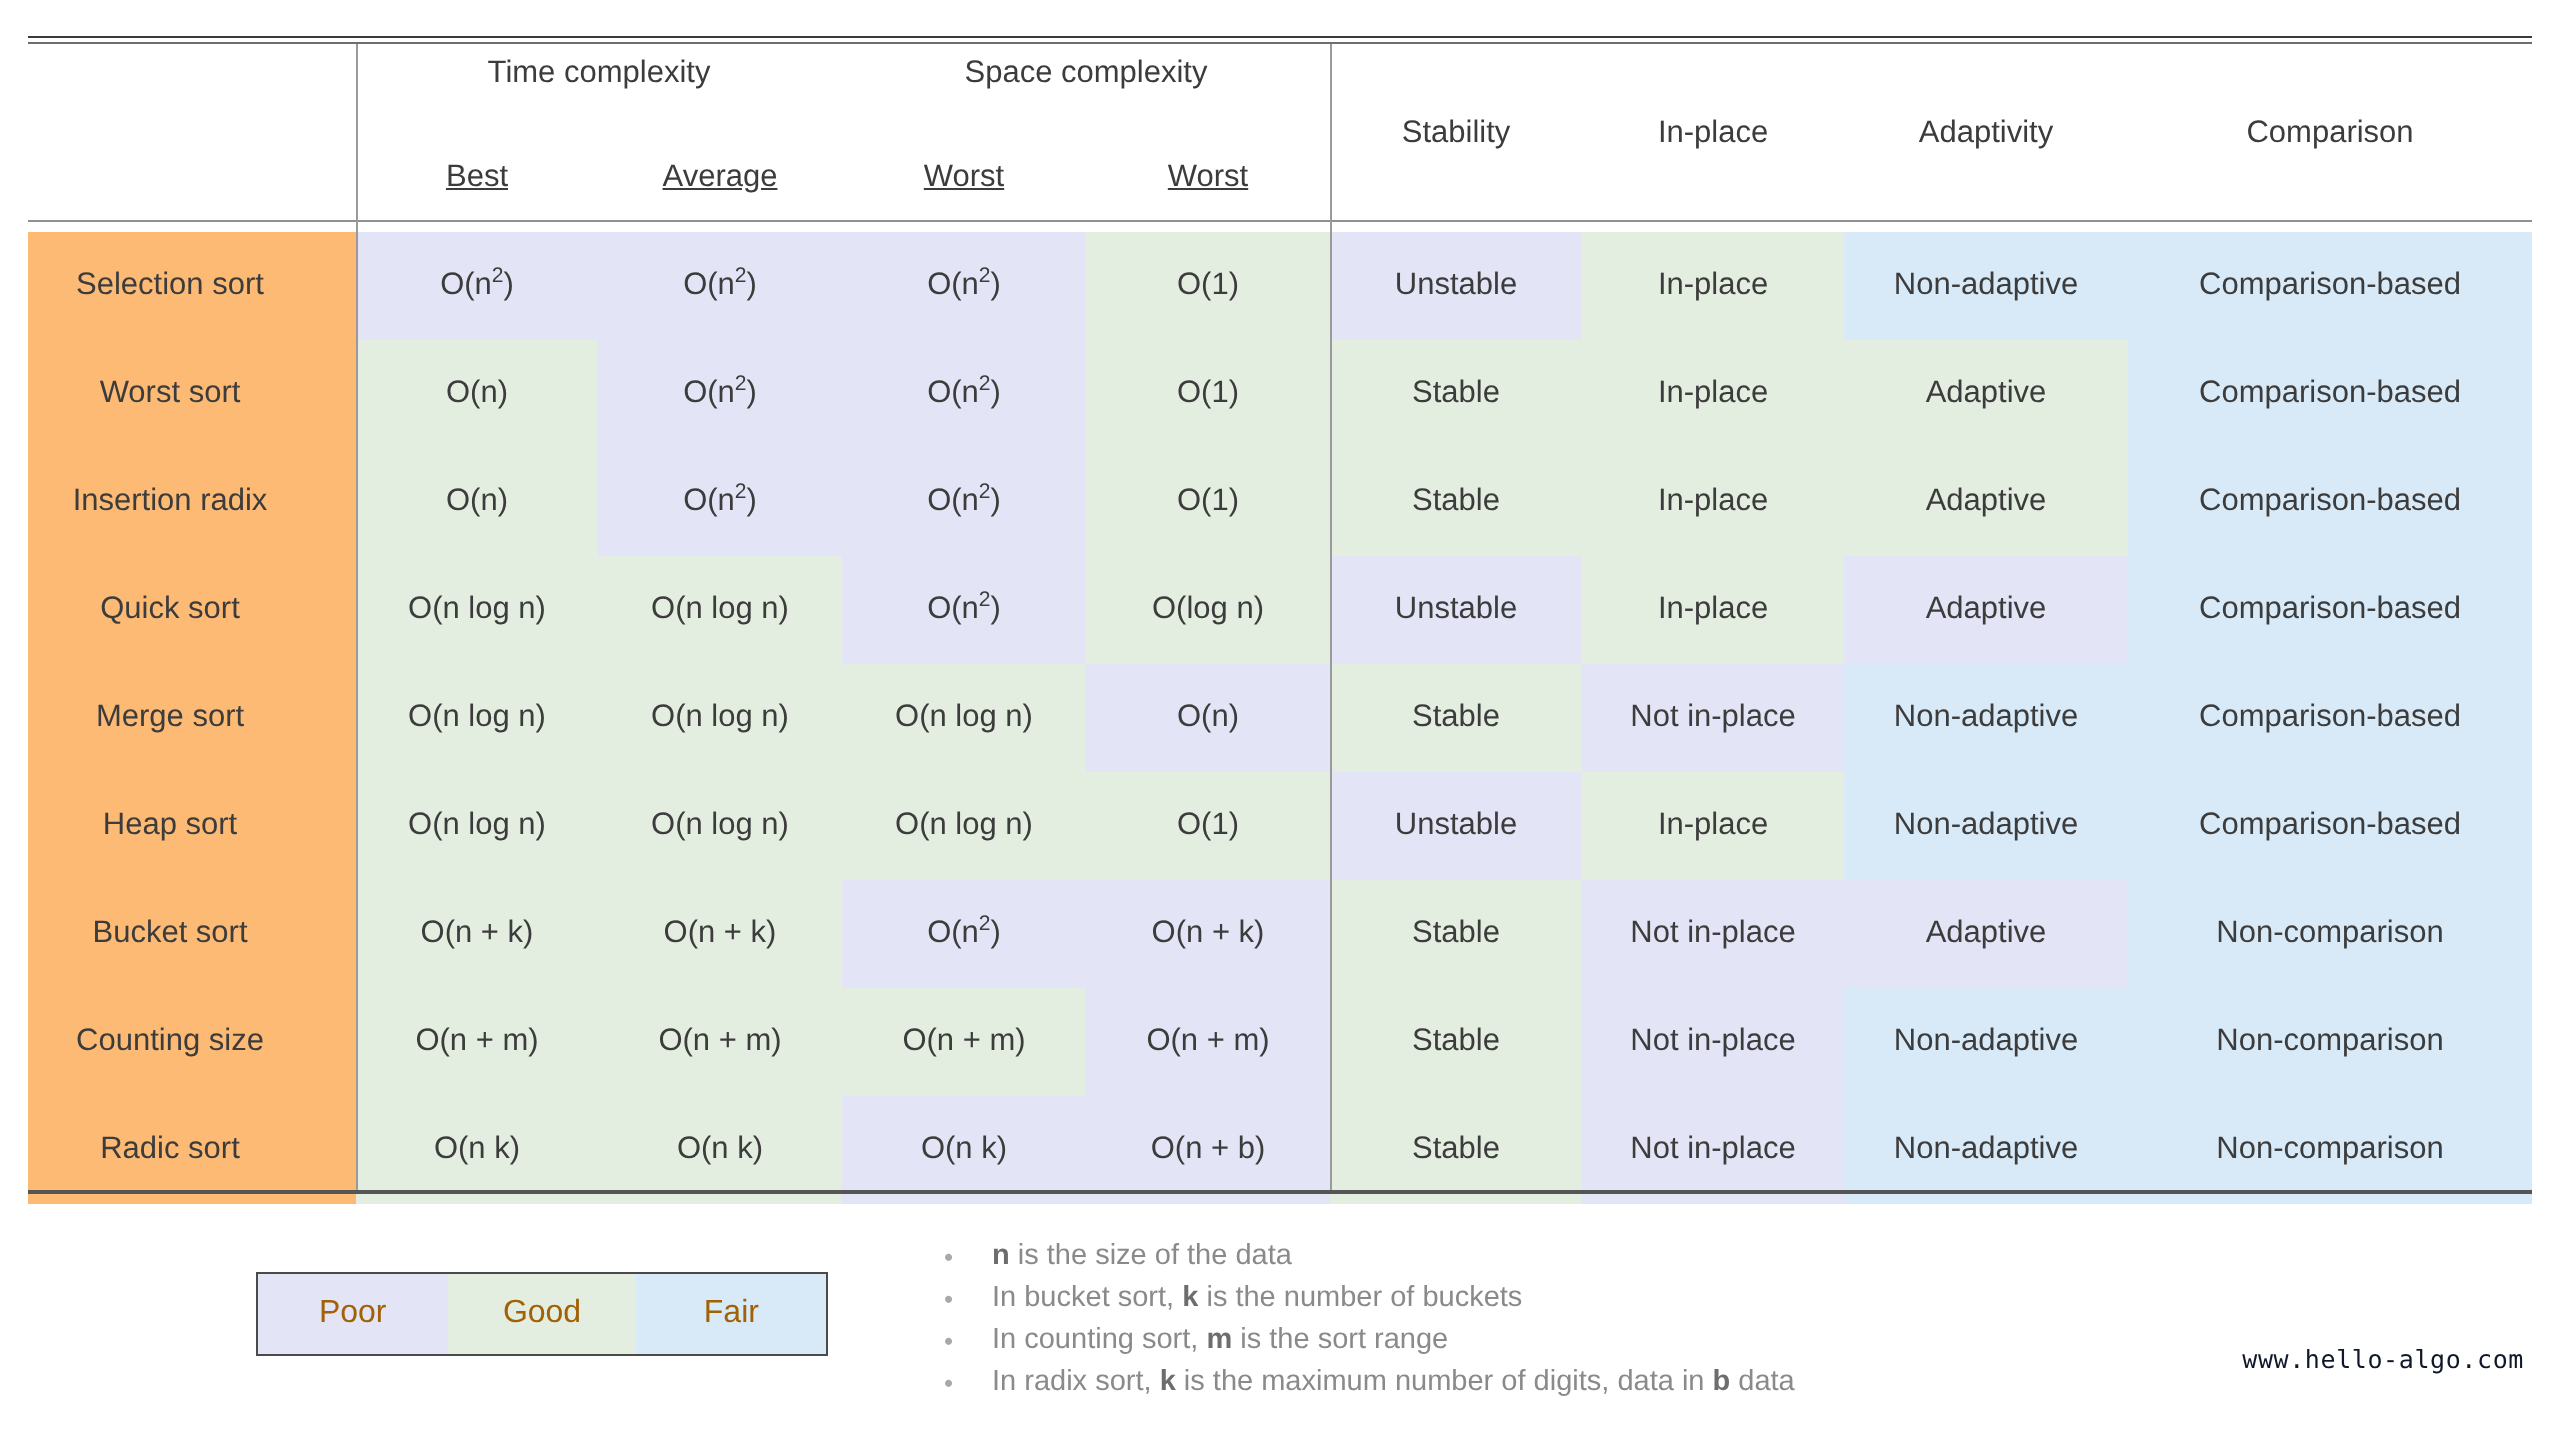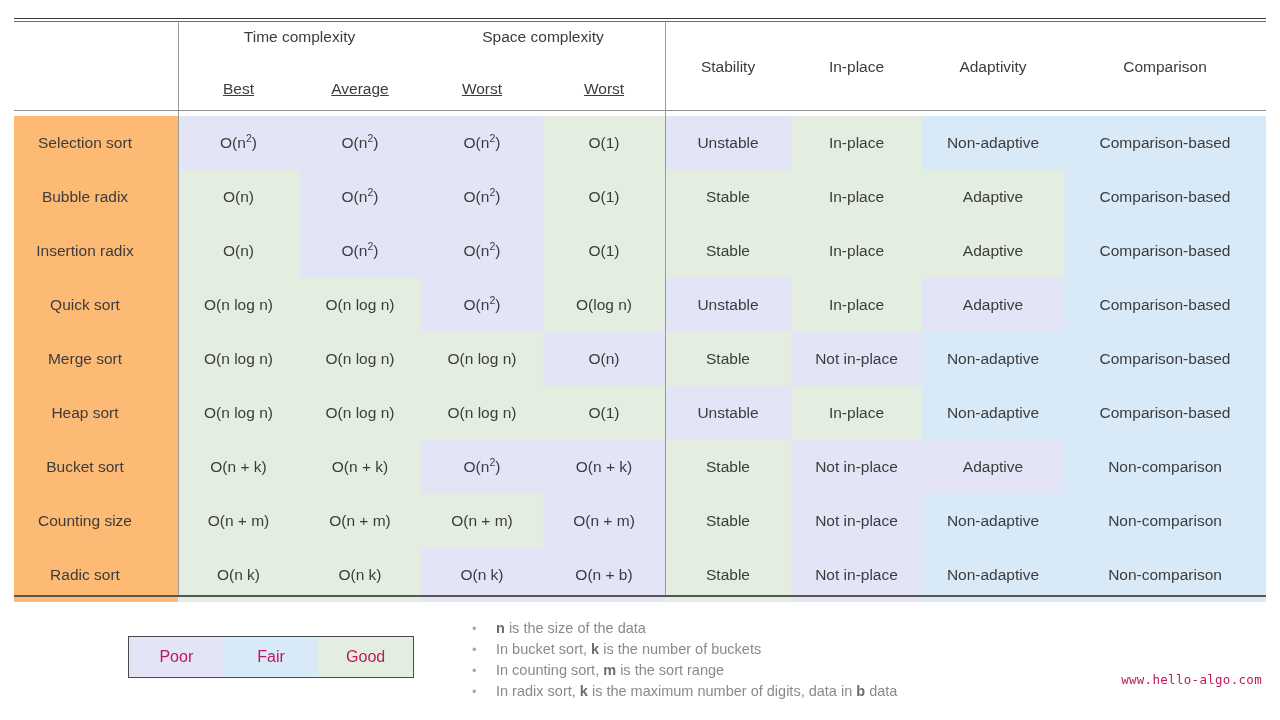--- a/index.html
+++ b/index.html
@@ -108,21 +108,21 @@
     border: 1.6px solid #4a4a4a;
     box-sizing: border-box;
     display: flex;
   }
   .legend .seg {
     flex: 1 1 0;
     display: flex;
     align-items: center;
     justify-content: center;
     font-size: 16px;
-    color: #be185d;
+    color: #a16207;
   }
 
   
   .notes {
     position: absolute;
     left: 466px; top: 618px;
     width: 600px;
   }
   .notes li {
     list-style: none;
@@ -141,21 +141,21 @@
   }
   .notes li b { color: #6d6d6d; font-weight: bold; }
   .notes ul { margin: 0; padding: 0; }
 
   
   .watermark {
     position: absolute;
     right: 18px; top: 672px;
     font-family: "DejaVu Sans Mono", monospace;
     font-size: 12.5px;
-    color: #be185d;
+    color: #0f172a;
     letter-spacing: 0.3px;
   }
 </style>
 </head>
 <body>
 
 <div id="root">
 
   <div class="table-wrap">
     <div class="rule-top"></div>
@@ -199,21 +199,21 @@
             <td class="poor">O(n<sup>2</sup>)</td>
             <td class="poor">O(n<sup>2</sup>)</td>
             <td class="poor">O(n<sup>2</sup>)</td>
             <td class="good">O(1)</td>
             <td class="poor">Unstable</td>
             <td class="good">In-place</td>
             <td class="fair">Non-adaptive</td>
             <td class="fair">Comparison-based</td>
           </tr>
           <tr class="datarow">
-            <td class="rowlabel">Bubble radix</td>
+            <td class="rowlabel">Worst sort</td>
             <td class="good">O(n)</td>
             <td class="poor">O(n<sup>2</sup>)</td>
             <td class="poor">O(n<sup>2</sup>)</td>
             <td class="good">O(1)</td>
             <td class="good">Stable</td>
             <td class="good">In-place</td>
             <td class="good">Adaptive</td>
             <td class="fair">Comparison-based</td>
           </tr>
           <tr class="datarow">
@@ -292,22 +292,22 @@
             <td class="poor">Not in-place</td>
             <td class="fair">Non-adaptive</td>
             <td class="fair">Non-comparison</td>
           </tr>
         </tbody>
     </table>
   </div>
 
   <div class="legend" id="legend">
       <div class="seg poor">Poor</div>
+      <div class="seg good">Good</div>
       <div class="seg fair">Fair</div>
-      <div class="seg good">Good</div>
     </div>
 
   <div class="notes">
     <ul id="notes-list">
         <li><span class="bullet">•</span><b>n</b><span> is the size of the data</span></li>
         <li><span class="bullet">•</span><span>In bucket sort, </span><b>k</b><span> is the number of buckets</span></li>
         <li><span class="bullet">•</span><span>In counting sort, </span><b>m</b><span> is the sort range</span></li>
         <li><span class="bullet">•</span><span>In radix sort, </span><b>k</b><span> is the maximum number of digits, data in </span><b>b</b><span> data</span></li>
       </ul>
   </div>

